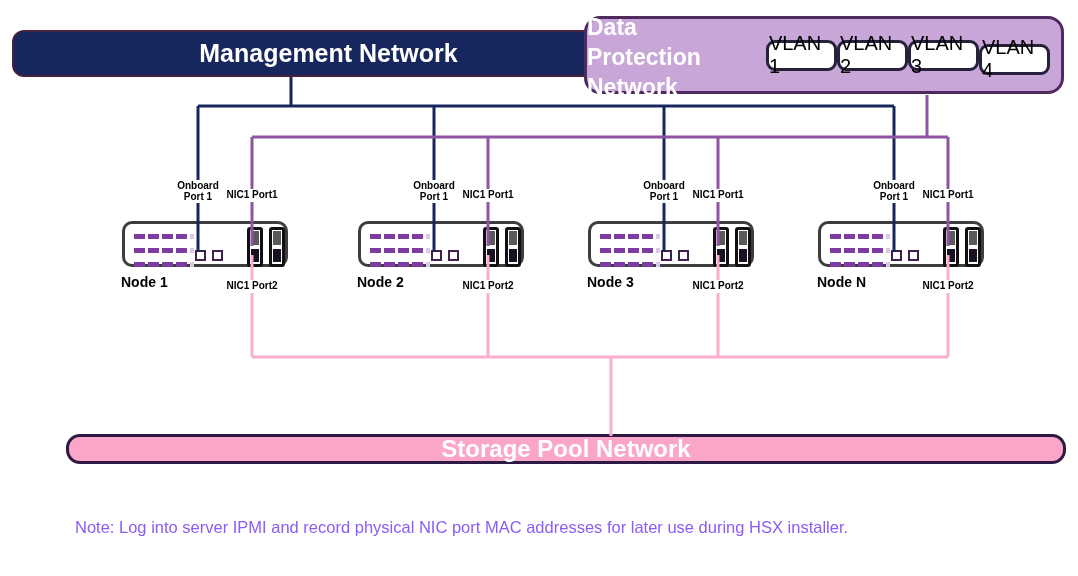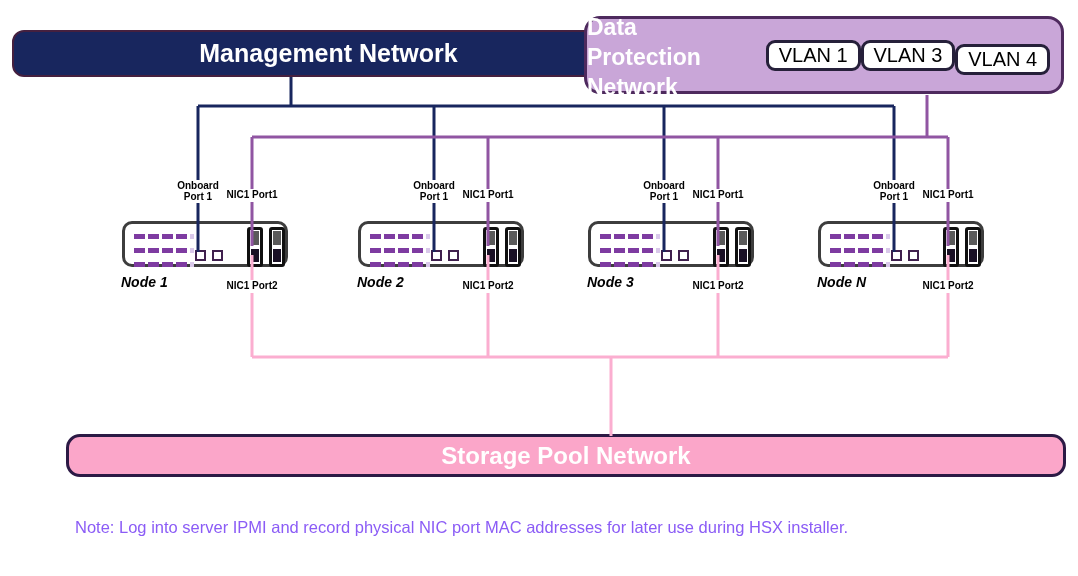--- a/index.html
+++ b/index.html
@@ -14,21 +14,21 @@
                border:2px solid #45203f;border-radius:12px;font-size:25px;}
   .banner-dp{left:584px;top:16px;width:480px;height:78px;background:#c9a6d8;
              border:3px solid #4e2a5e;border-radius:16px;flex-direction:row;
              justify-content:flex-start;}
   .dp-title{font-size:23px;font-weight:bold;color:#fff;margin-top:3px;line-height:30px;}
   .vlan-row{display:flex;padding:0 11px;width:100%;box-sizing:border-box;}
   .vlan{flex:1;height:31px;background:#fff;border:3px solid #26203a;border-radius:9px;
         box-sizing:border-box;display:flex;align-items:center;justify-content:center;
         font-size:20px;color:#000;font-weight:normal;}
   .vlan-4{transform:translateY(4px);}
-  .banner-storage{left:66px;top:434px;width:1000px;height:43px;background:#fba6c9;
+  .banner-storage{left:66px;top:434px;width:1000px;height:30px;background:#fba6c9;
                   border:3px solid #2c1a45;border-radius:14px;font-size:24px;}
 
   
   .node{position:absolute;top:221px;width:166px;height:80px;}
   .n1{left:122px}.n2{left:358px}.n3{left:588px}.n4{left:818px}
   .chassis{position:absolute;left:0;top:0;width:166px;height:46px;box-sizing:border-box;
            background:#fff;border:3px solid #3d3d3d;border-radius:10px;}
   .bay-row{position:absolute;left:9px;display:flex;gap:3px;}
   .r1{top:10px}.r2{top:24px}.r3{top:38px}
   .dash{width:11px;height:5px;background:#7e3ba1;}
@@ -43,41 +43,42 @@
   .nic-bot{position:absolute;left:1px;right:1px;top:19px;height:13px;background:#191024;}
 
   
   .plabel{position:absolute;z-index:5;background:#fff;color:#000;font-size:10px;
           font-weight:bold;line-height:10.5px;text-align:center;white-space:pre-line;
           padding:1px 2px;transform:translateX(-50%);}
   .lbl-onboard{left:76px;top:-41px;}
   .lbl-nic1{left:130px;top:-32px;white-space:nowrap;}
   .lbl-nic2{left:130px;top:59px;white-space:nowrap;}
   .node-name{position:absolute;z-index:5;left:-1px;top:53px;color:#000;
-             font-size:14px;font-weight:bold;white-space:nowrap;font-style:italic;}
+             font-size:14px;font-weight:bold;white-space:nowrap;}
 
   
   svg.wires{position:absolute;left:0;top:0;z-index:2;pointer-events:none;}
 
   
   .note{position:absolute;left:75px;top:518px;font-size:16.5px;color:#8b5cf6;z-index:5;}
 </style>
 </head>
 <body>
 
 <div class="stage">
 
   <div class="banner banner-mgmt">
     <span>Management Network</span>
   </div>
 
   <div class="banner banner-dp">
     <div class="dp-title">Data Protection Network</div>
     <div class="vlan-row">
       <div class="vlan vlan-1">VLAN 1</div>
+      <div class="vlan vlan-2">VLAN 2</div>
       <div class="vlan vlan-3">VLAN 3</div>
       <div class="vlan vlan-4">VLAN 4</div>
     </div>
   </div>
 
   <div class="banner banner-storage">
     <span>Storage Pool Network</span>
   </div>
 
   <div class="node n1">

